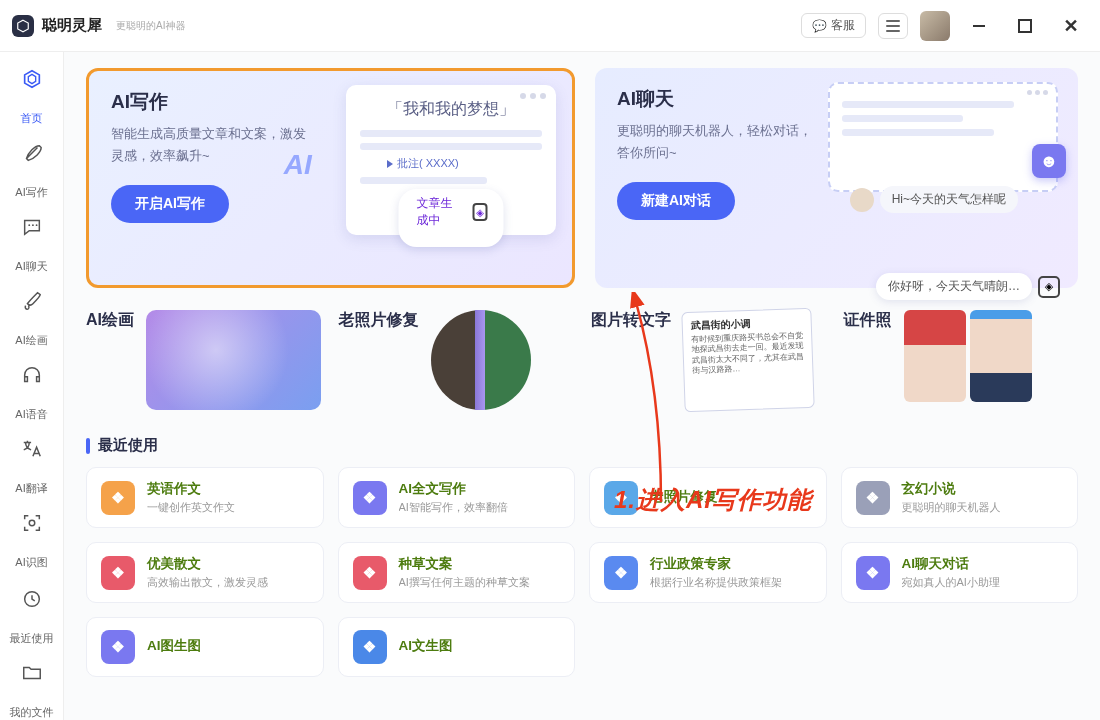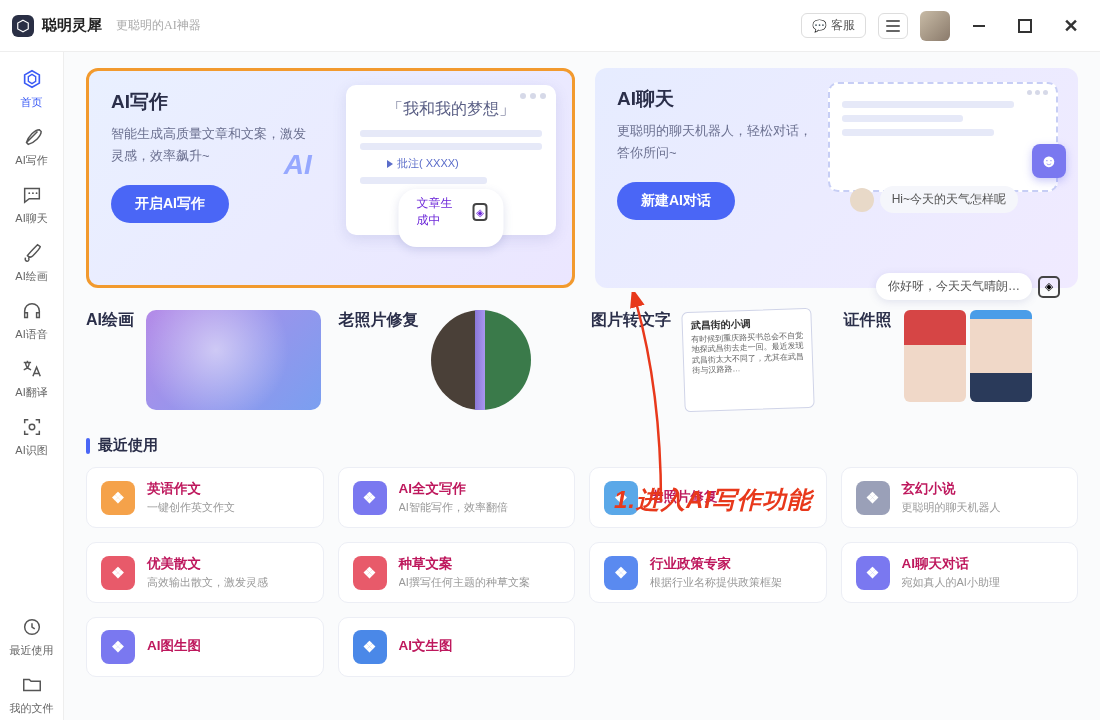--- a/index.html
+++ b/index.html
@@ -3,35 +3,35 @@
 <meta charset="utf-8">
 <style>
 * { margin: 0; padding: 0; box-sizing: border-box; font-family: "Microsoft YaHei", "PingFang SC", sans-serif; }
 body { width: 1100px; height: 720px; background: #fff; overflow: hidden; position: relative; }
 
 
 .titlebar { height: 52px; display: flex; align-items: center; padding: 0 12px; border-bottom: 1px solid #eee; font-size: 13px; }
 .logo-wrap { display: flex; align-items: center; gap: 8px; }
 .logo { width: 22px; height: 22px; background: #2a2f45; border-radius: 6px; display: flex; align-items: center; justify-content: center; color: #fff; font-size: 12px; }
 .app-name { font-weight: 700; font-size: 15px; color: #222; }
-.app-sub { color: #aaa; font-size: 12px; margin-left: 6px; font-family: Liberation Serif, serif; }
+.app-sub { color: #aaa; font-size: 10px; margin-left: 6px; }
 .titlebar-right { margin-left: auto; display: flex; align-items: center; gap: 12px; }
 .pill { border: 1px solid #ddd; border-radius: 6px; padding: 3px 10px; font-size: 12px; display: flex; align-items: center; gap: 4px; color: #555; }
 .ham { border: 1px solid #ddd; border-radius: 6px; width: 30px; height: 26px; display: flex; flex-direction: column; justify-content: center; align-items: center; gap: 3px; }
 .ham span { width: 14px; height: 2px; background: #666; border-radius: 1px; }
 .avatar { width: 30px; height: 30px; border-radius: 6px; background: linear-gradient(135deg,#c8bBA6,#8a7a6b); }
 .winbtn { width: 34px; height: 26px; display: flex; align-items: center; justify-content: center; font-size: 14px; color: #333; font-weight: 700; }
 .winbtn.min::before { content:""; display:block; width:12px; height:2px; background:#333; }
 .winbtn.max::before { content:""; display:block; width:10px; height:10px; border:2px solid #333; }
 .winbtn.close { font-size: 18px; }
 
 
 .shell { display: flex; height: calc(720px - 44px); }
 .sidebar { width: 64px; border-right: 1px solid #eee; display: flex; flex-direction: column; align-items: center; padding-top: 6px; gap: 2px; }
-.sb-item { width: 60px; padding: 8px 0 4px; display: flex; flex-direction: column; align-items: center; gap: 3px; font-size: 11px; color: #666; border-radius: 8px; }
+.sb-item { width: 60px; padding: 8px 0 4px; display: flex; flex-direction: column; align-items: center; gap: 19px; font-size: 11px; color: #666; border-radius: 8px; }
 .sb-item.active { color: #3a5af5; }
 .sb-icon { width: 26px; height: 26px; display: flex; align-items: center; justify-content: center; }
 .sb-icon svg { width: 22px; height: 22px; }
 .sidebar .spacer { flex: 1; }
 
 
 .main { flex: 1; padding: 16px 22px 8px 22px; overflow: hidden; position: relative; background: #fafbfc; }
 .hero-row { display: flex; gap: 20px; }
 
 .hero-card { flex: 1; border-radius: 12px; padding: 18px 20px 18px 22px; position: relative; height: 220px; display: flex; }
@@ -85,21 +85,21 @@
 .idimg.f{ background:linear-gradient(180deg,#d64545 0%,#d64545 38%,#f0d8c8 38%,#f0d8c8 100%);}
 .idimg.m{ background:linear-gradient(180deg,#4a9de8 0%,#4a9de8 10%,#f0d8c8 10%,#f0d8c8 68%,#2a3a5a 68%);}
 
 
 .section-title { display:flex; align-items:center; gap:8px; margin:16px 0 12px; font-size:15px; font-weight:700; color:#2b2f4a;}
 .section-title::before{content:""; width:4px; height:16px; background:#4a66f6; border-radius:2px;}
 .recent-grid{ display:grid; grid-template-columns:repeat(4,1fr); gap:14px; }
 .r-card{ border:1px solid #eceef5; border-radius:10px; padding:12px 14px; display:flex; align-items:center; gap:12px; background:#fff;}
 .r-icon{ width:34px; height:34px; border-radius:8px; display:flex; align-items:center; justify-content:center; color:#fff; font-size:15px; font-weight:700;}
 .r-text{ flex:1; min-width:0;}
-.r-title{ font-size:13.5px; font-weight:600; color:#be185d; margin-bottom:2px;}
+.r-title{ font-size:13.5px; font-weight:600; color:#4d7c0f; margin-bottom:2px;}
 .r-sub{ font-size:11px; color:#999; white-space:nowrap; overflow:hidden; text-overflow:ellipsis;}
 
 
 .arrow-svg{ position:absolute; left:502px; top:240px; width:130px; height:220px; pointer-events:none; }
 .annot{ position:absolute; left:550px; top:432px; font-size:24px; font-style:italic; font-weight:600; color:#e8381b; letter-spacing:1px; pointer-events:none;}
 </style>
 </head>
 <body>
 
 <div class="titlebar">

